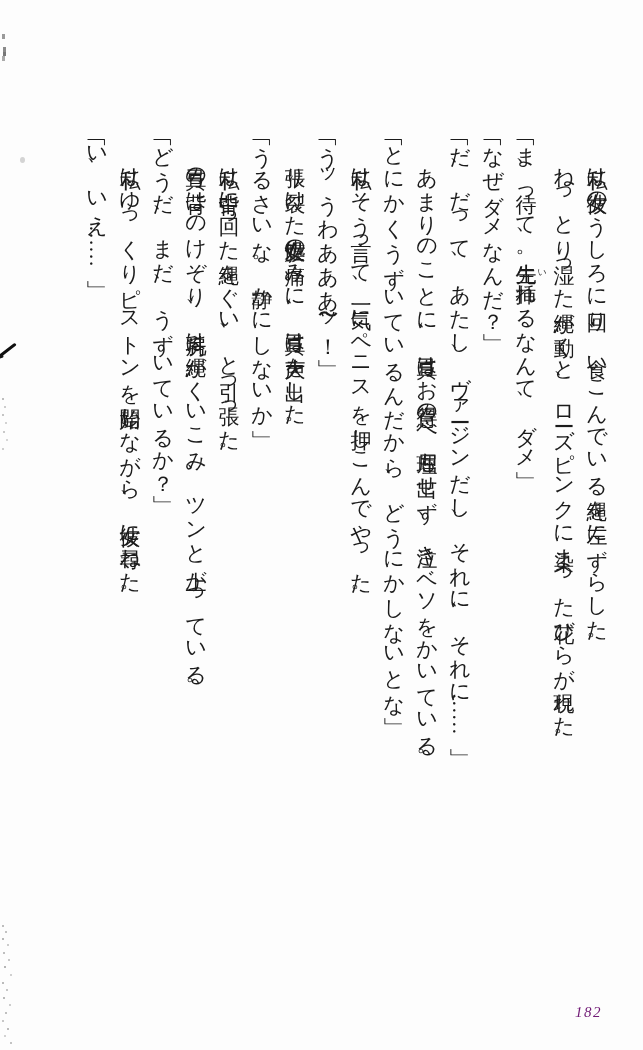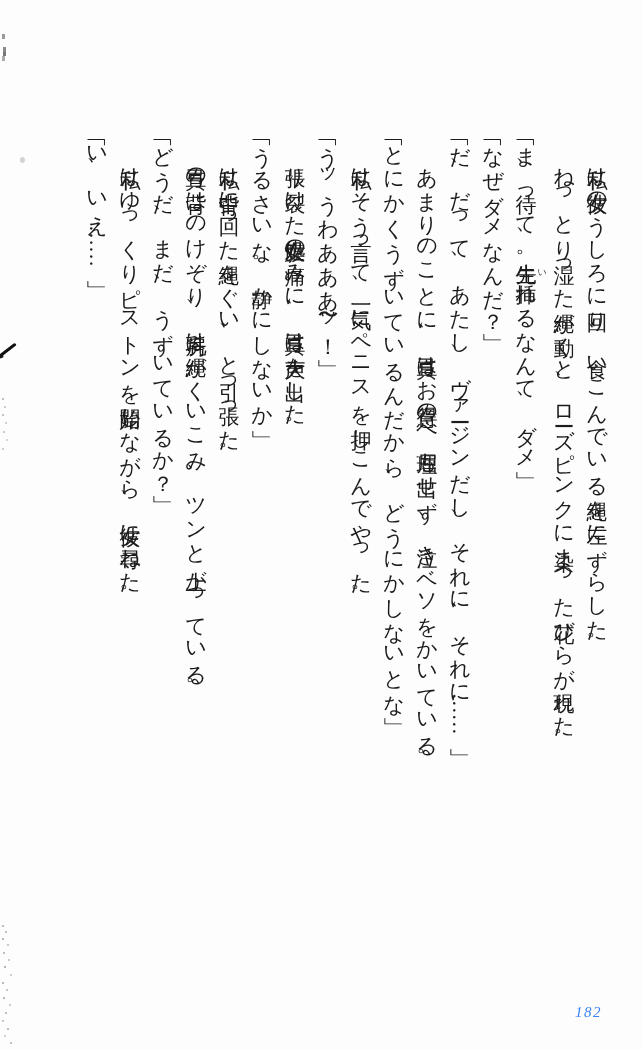--- a/index.html
+++ b/index.html
@@ -37,21 +37,21 @@
     font-size: 9px;
     letter-spacing: 0;
     color: #2a2a2a;
   }
   .page-number {
     position: absolute;
     top: 1004px;
     left: 575px;
     font-size: 15px;
     font-style: italic;
-    color: #3b82f6;
+    color: #701a75;
     letter-spacing: 1.5px;
   }
   
   .edge-stroke {
     position: absolute;
     left: -4px;
     top: 349px;
     width: 22px;
     height: 3px;
     background: #101010;

